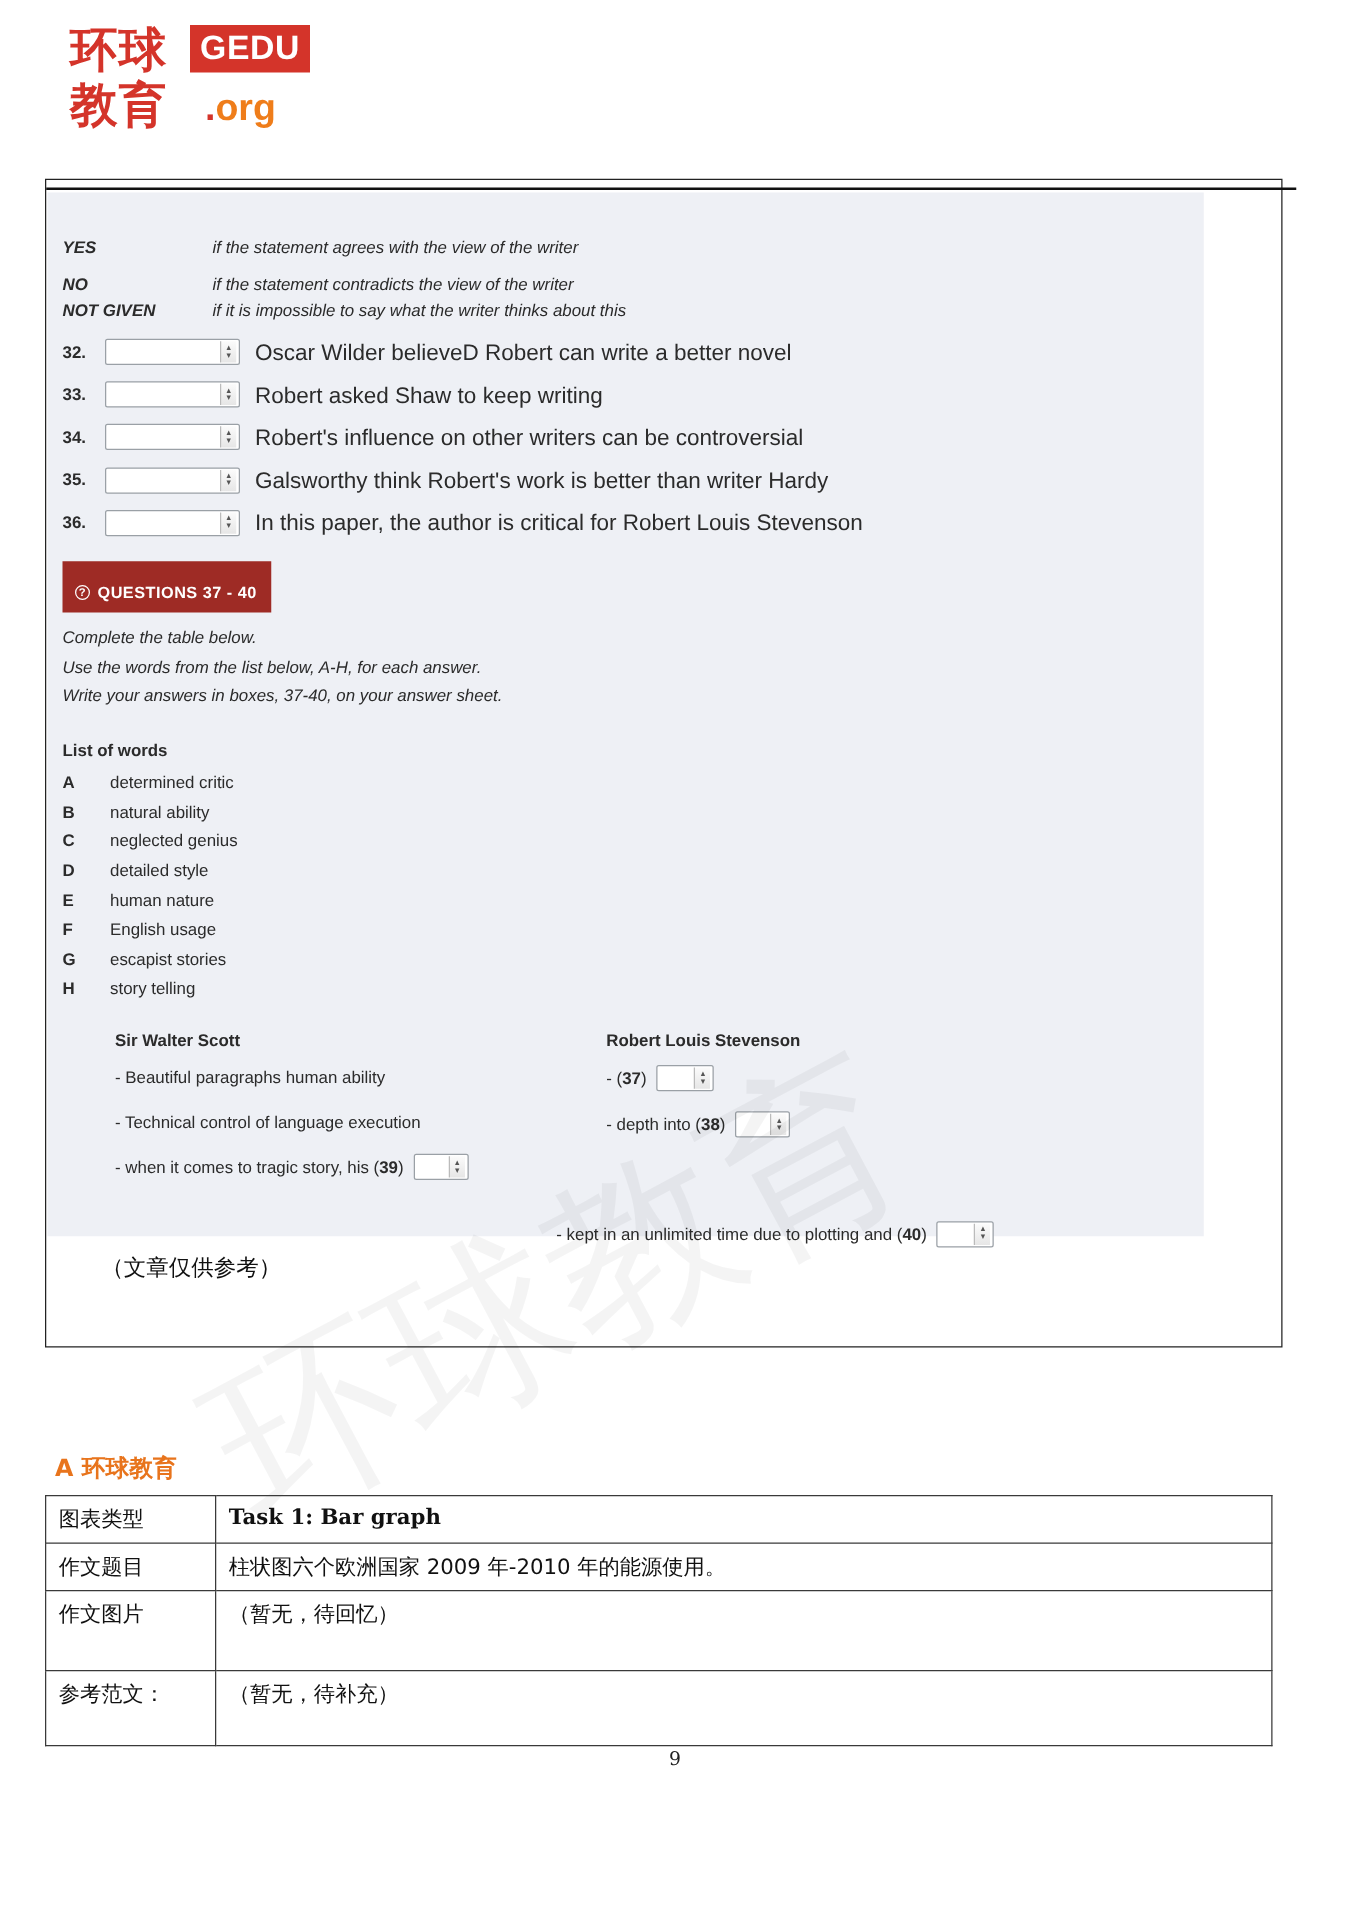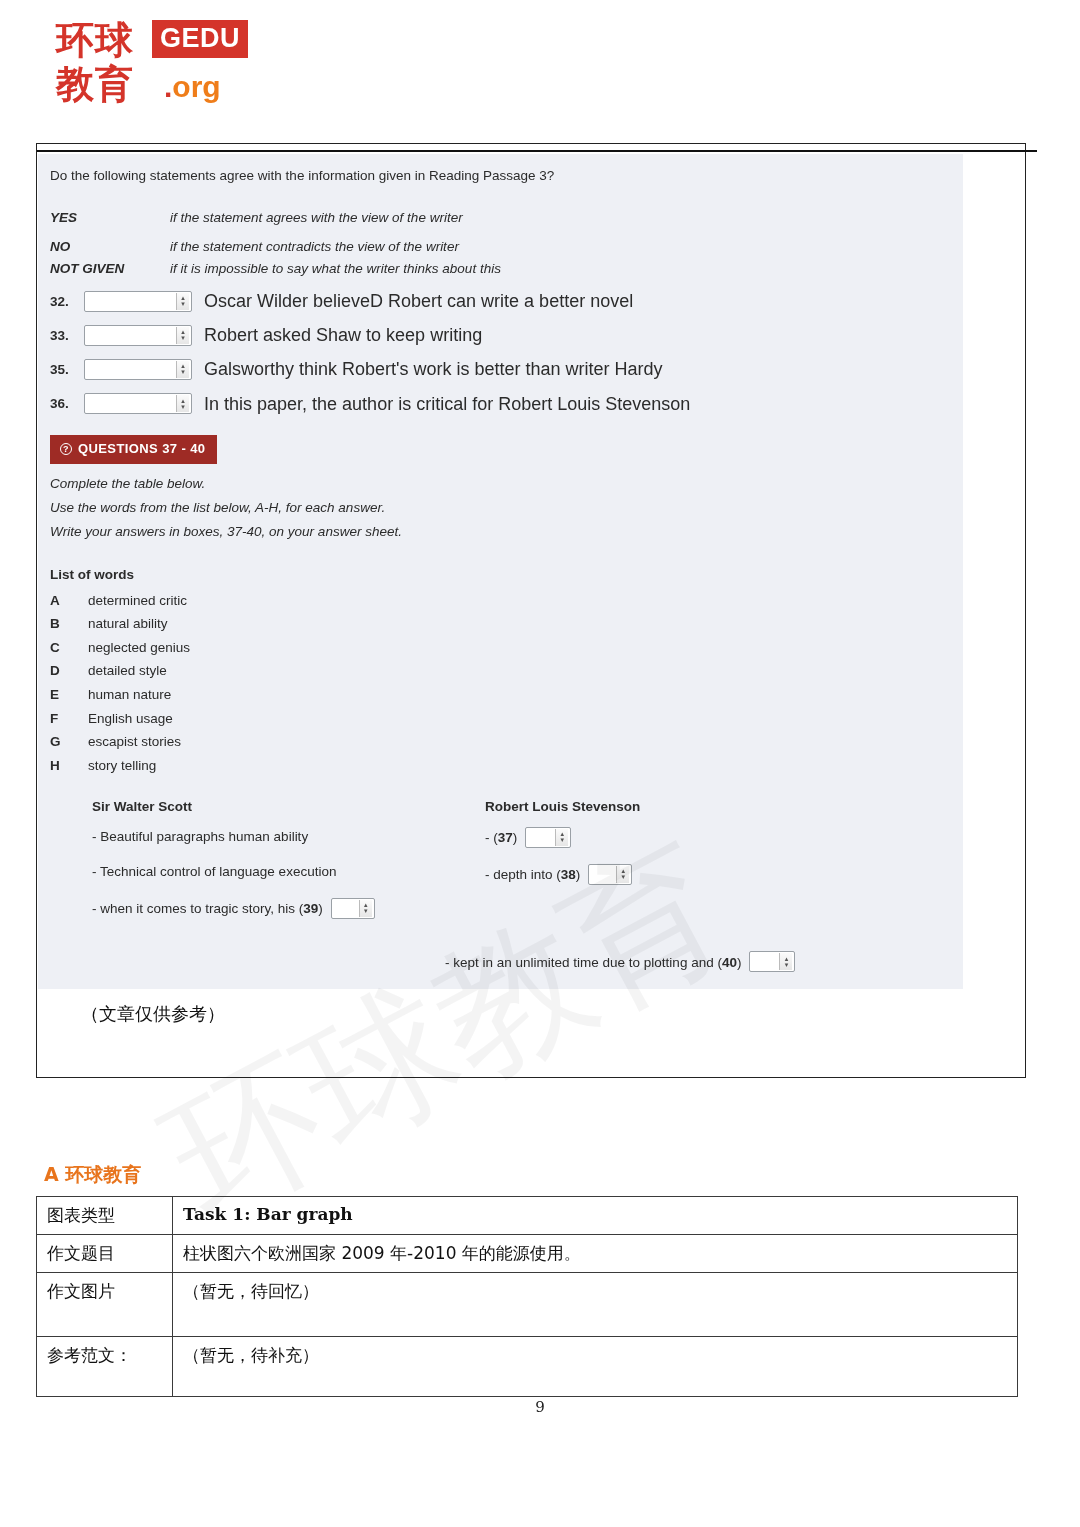--- a/index.html
+++ b/index.html
@@ -157,21 +157,21 @@
   .spinner.mid { width: 46px; }
   .stmt-text { font-size: 18px; }
 
   .q-badge {
     display: inline-block;
     background: #9e2b25;
     color: #fff;
     font-weight: bold;
     font-size: 13px;
     letter-spacing: 0.4px;
-    padding: 5px 12px 6px 10px;
+    padding: 16px 12px 6px 10px;
     margin-top: 10px;
     margin-bottom: 10px;
   }
   .q-badge .qmark {
     display: inline-block;
     border: 1px solid #fff;
     border-radius: 50%;
     width: 12px; height: 12px;
     line-height: 11px;
     text-align: center;
@@ -296,21 +296,20 @@
   </div>
   <div class="logo-badge">GEDU</div>
   <div class="logo-org"><span class="logo-dot">.</span><span>org</span></div>
 </div>
 
 <div class="doc-frame">
   <div class="top-rule"></div>
 
   <div class="exam-panel">
 
-    <div class="q-intro">Do the following statements agree with the information given in Reading Passage 3?</div>
 
     <div class="key-table">
       <div class="key-row">
         <div class="key-label">YES</div>
         <div class="key-desc">if the statement agrees with the view of the writer</div>
       </div>
       <div class="key-row tight">
         <div class="key-label">NO</div>
         <div class="key-desc">if the statement contradicts the view of the writer</div>
       </div>
@@ -323,20 +322,25 @@
     <div class="stmt-list">
       <div class="stmt-row">
         <div class="stmt-num">32.</div>
         <div class="spinner"><span></span><span class="arrows">▴<br>▾</span></div>
         <div class="stmt-text">Oscar Wilder believeD Robert can write a better novel</div>
       </div>
       <div class="stmt-row">
         <div class="stmt-num">33.</div>
         <div class="spinner"><span></span><span class="arrows">▴<br>▾</span></div>
         <div class="stmt-text">Robert asked Shaw to keep writing</div>
+      </div>
+      <div class="stmt-row">
+        <div class="stmt-num">34.</div>
+        <div class="spinner"><span></span><span class="arrows">▴<br>▾</span></div>
+        <div class="stmt-text">Robert's influence on other writers can be controversial</div>
       </div>
       <div class="stmt-row">
         <div class="stmt-num">35.</div>
         <div class="spinner"><span></span><span class="arrows">▴<br>▾</span></div>
         <div class="stmt-text">Galsworthy think Robert's work is better than writer Hardy</div>
       </div>
       <div class="stmt-row">
         <div class="stmt-num">36.</div>
         <div class="spinner"><span></span><span class="arrows">▴<br>▾</span></div>
         <div class="stmt-text">In this paper, the author is critical for Robert Louis Stevenson</div>

